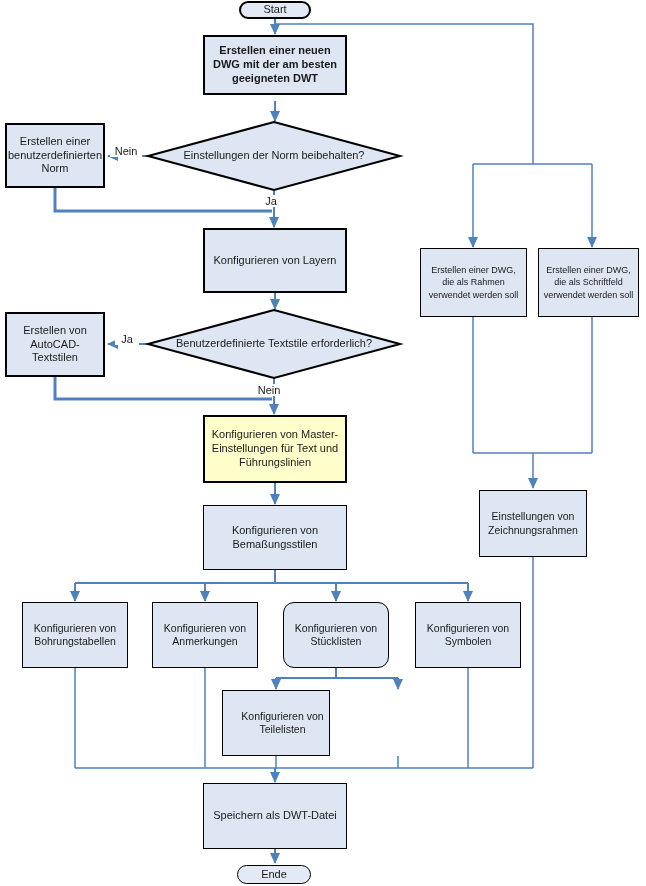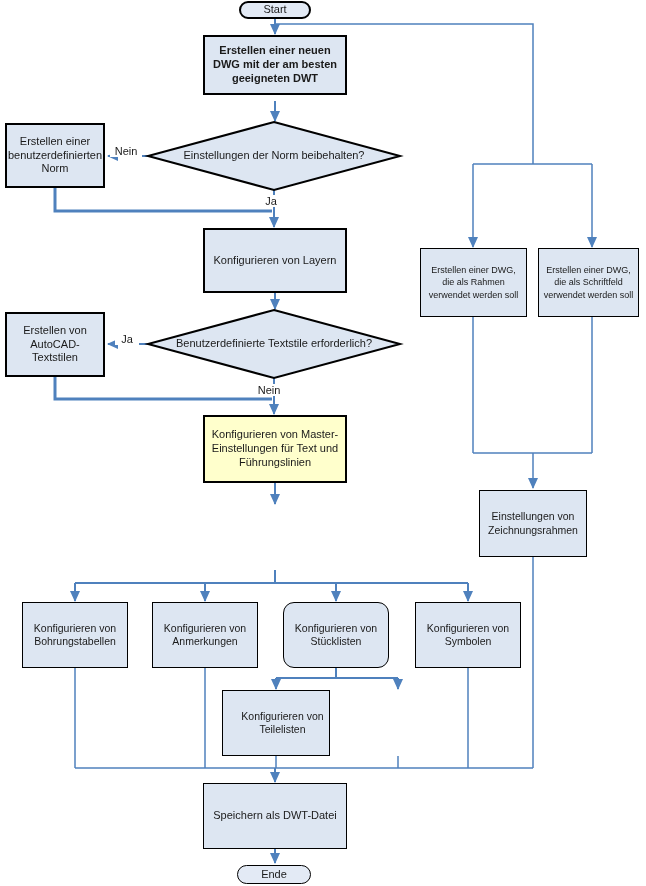--- a/index.html
+++ b/index.html
@@ -110,20 +110,23 @@
   <div class="dlabel" style="left:174px;top:331px;width:200px;height:26px;">Benutzerdefinierte Textstile erforderlich?</div>
 
   <div class="node thick" style="left:5px;top:312px;width:100px;height:65px;">
     <span>Erstellen von AutoCAD-Textstilen</span>
   </div>
 
   <div class="node thick yellow" style="left:203px;top:415px;width:144px;height:68px;">
     <span>Konfigurieren von Master-Einstellungen für Text und Führungslinien</span>
   </div>
 
+  <div class="node" style="left:203px;top:505px;width:144px;height:65px;">
+    <span>Konfigurieren von Bemaßungsstilen</span>
+  </div>
 
   <div class="node small" style="left:420px;top:248px;width:107px;height:69px;">
     <span>Erstellen einer DWG, die als Rahmen verwendet werden soll</span>
   </div>
 
   <div class="node small" style="left:538px;top:248px;width:101px;height:69px;">
     <span>Erstellen einer DWG, die als Schriftfeld verwendet werden soll</span>
   </div>
 
   <div class="node rowfont" style="left:479px;top:490px;width:108px;height:67px;">

